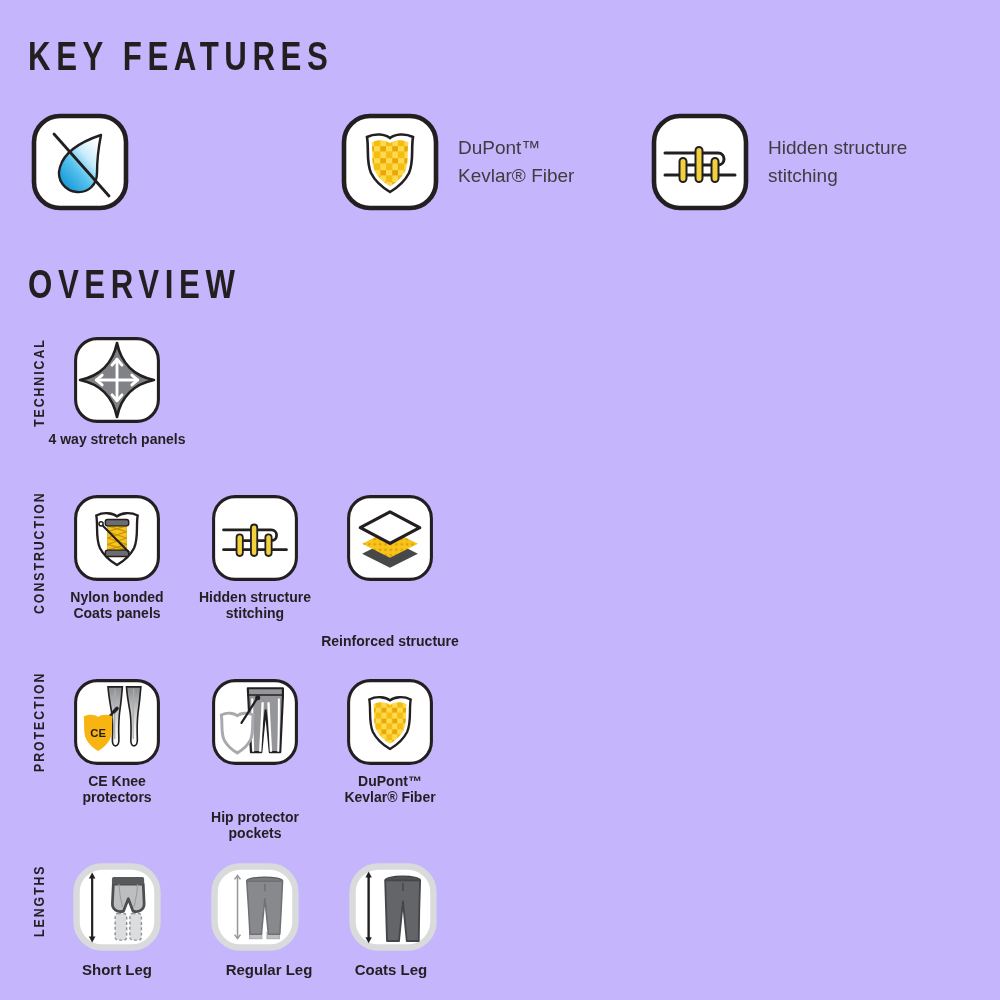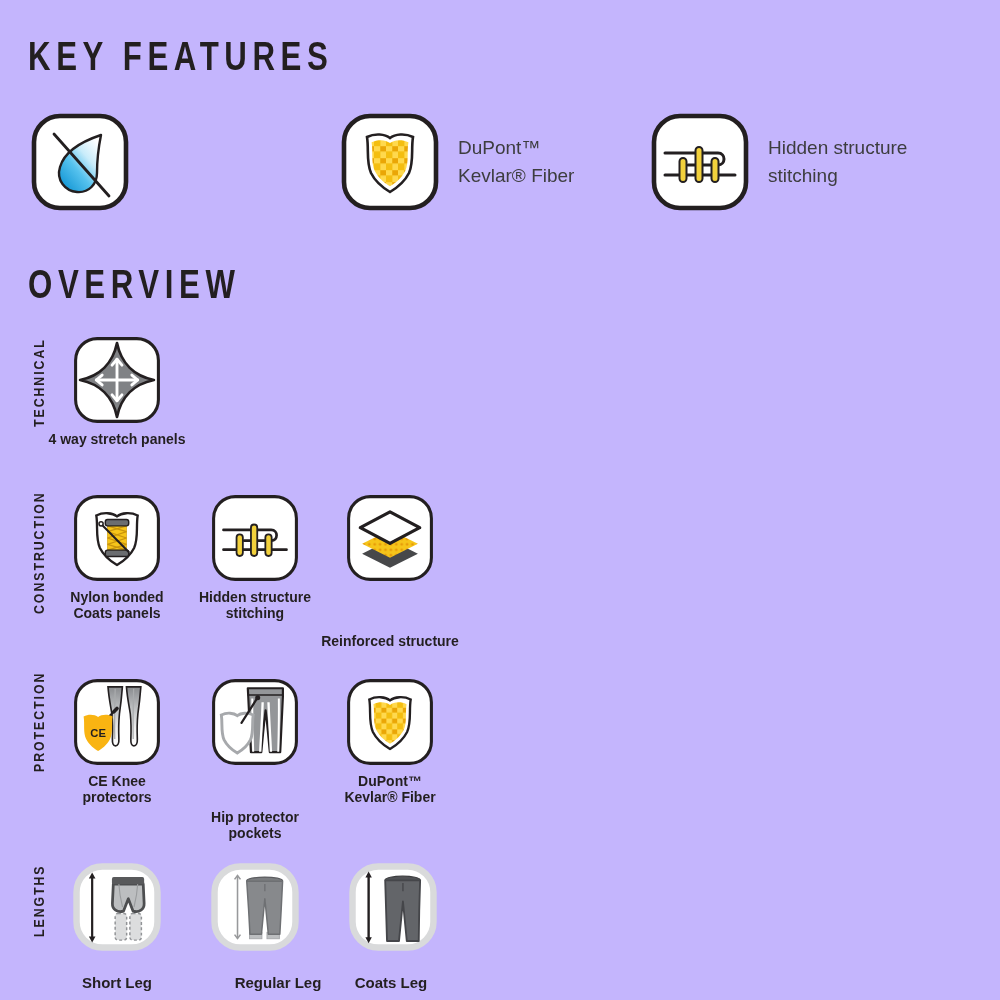--- a/index.html
+++ b/index.html
@@ -17,21 +17,21 @@
   }
   .vlabel{
     position:absolute;transform-origin:0 0;transform:rotate(-90deg) scaleX(0.82);
     font-size:15px;font-weight:700;letter-spacing:0.16em;color:#231f20;white-space:nowrap;
   }
   .icon{position:absolute;}
   .caption{
     position:absolute;transform:translateX(-50%);text-align:center;
     font-size:14px;font-weight:700;line-height:1.15;color:#231f20;white-space:pre-line;
   }
-  .caption-light{font-size:15px;margin-top:13px;}
+  .caption-light{font-size:15px;}
   svg text{font-family:"Liberation Sans","DejaVu Sans",sans-serif;}
 </style>
 </head>
 <body>
 
 <div class="canvas">
 
   <h1 class="heading" style="left:28px;top:34px;">KEY FEATURES</h1>
 
   <svg class="icon" style="left:30px;top:112px;" width="100" height="100" viewBox="0 0 100 100">
@@ -233,21 +233,21 @@
       <line x1="31" y1="16" x2="31" y2="84"></line>
       <polyline points="27.8,20 31,15.8 34.2,20"></polyline>
       <polyline points="27.8,80 31,84.2 34.2,80"></polyline>
     </g>
     <rect x="44" y="77.5" width="13.5" height="7" fill="#bcbec0" stroke="#a5a7aa" stroke-width="1"></rect>
     <rect x="63" y="77.5" width="13.5" height="7" fill="#bcbec0" stroke="#a5a7aa" stroke-width="1"></rect>
     <ellipse cx="60.5" cy="21.5" rx="19.5" ry="4" fill="#7a7c7f" stroke="#5c5d60" stroke-width="1.3"></ellipse>
     <path d="M41 22 H80 L78.5 52 L77 79.5 H64.5 L60.7 41 L57 79.5 H44.5 L43 52 Z" fill="#87898c" stroke="#6e7073" stroke-width="1.6" stroke-linejoin="round"></path>
     <path d="M60.7 25 V33" stroke="#6e7073" stroke-width="1.5"></path>
   </svg>
-  <div class="caption caption-light" style="left:264px;top:961px;padding-left:28px;">Regular Leg</div>
+  <div class="caption caption-light" style="left:255px;top:961px;padding-left:28px;">Regular Leg</div>
 
   <svg class="icon" style="left:347px;top:861px;" width="92" height="92" viewBox="0 0 100 100">
     <rect x="6" y="6" width="88" height="88" rx="28" fill="#fff" stroke="#d9dadb" stroke-width="7"></rect>
     <line x1="23.5" y1="15.5" x2="23.5" y2="85.5" stroke="#231f20" stroke-width="2.6"></line>
     <path d="M23.5 11.5 L20 18 L27 18 Z" fill="#231f20"></path>
     <path d="M23.5 89.5 L20 83 L27 83 Z" fill="#231f20"></path>
     <ellipse cx="60.5" cy="20.5" rx="19" ry="4" fill="#515256" stroke="#3d3e40" stroke-width="1.3"></ellipse>
     <path d="M41.5 21 H79.5 L78.5 54 L78 87 H65 L60.8 44 L56.5 87 H43.5 L42.5 54 Z" fill="#636569" stroke="#45464a" stroke-width="2" stroke-linejoin="round"></path>
     <path d="M60.8 24 V33" stroke="#45464a" stroke-width="1.5"></path>
   </svg>

